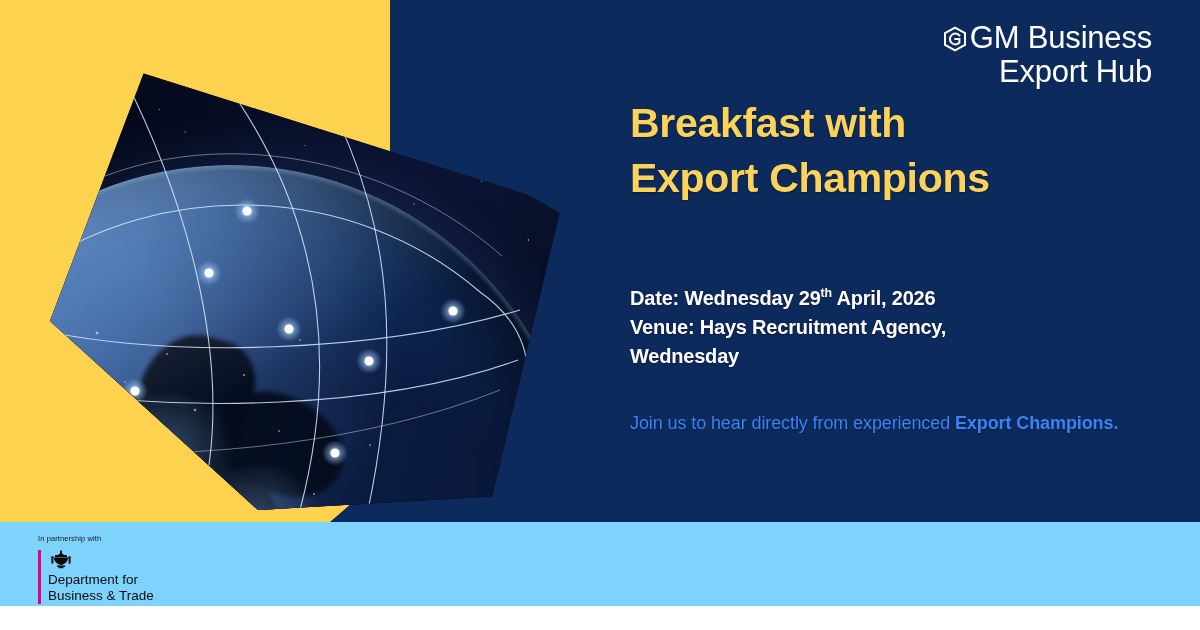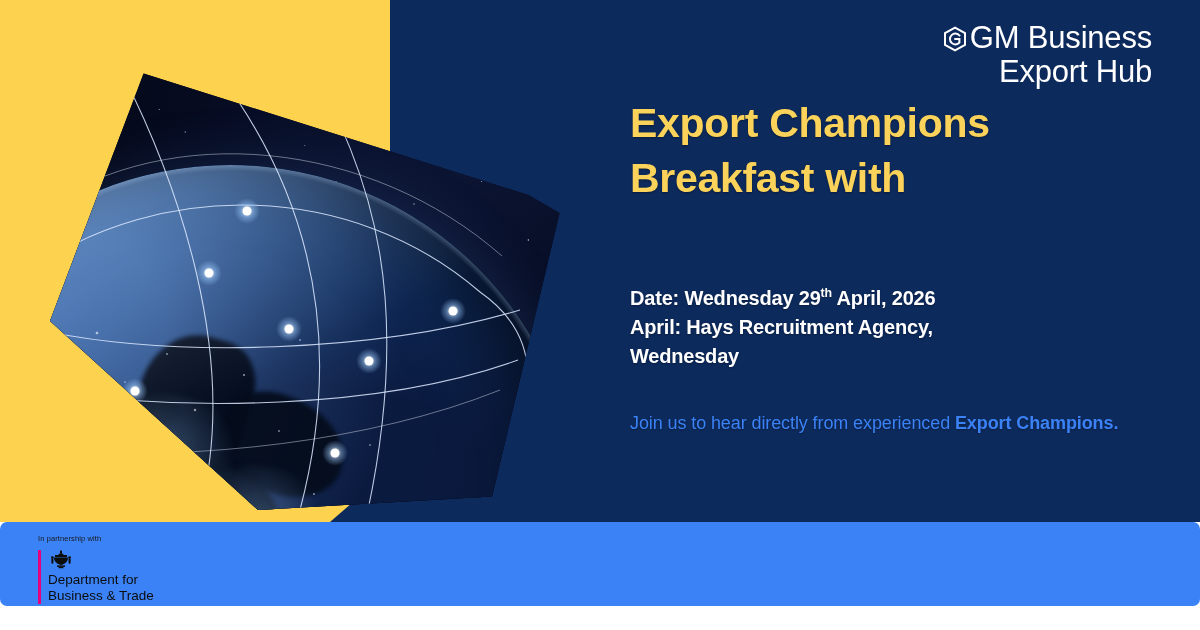--- a/index.html
+++ b/index.html
@@ -210,22 +210,21 @@
     font-size:18px; font-weight:400; line-height:1.52;
     letter-spacing:-.1px;
     text-shadow:0 1px 2px rgba(0,0,0,.3);
   }
   .tagline b { font-weight:bold; }
 
   
   .footer {
     position:absolute; left:0; top:522px;
     width:1200px; height:84px;
-    background:#3b82f6;
-    border-radius:7px;
+    background:#7dd3fc;
   }
 
   .dbt { position:absolute; left:38px; top:12px; }
   .dbt-partner {
     font-size:7.5px; color:#1a1a1a; letter-spacing:.1px; margin-bottom:7px;
   }
   .dbt-lockup { display:flex; align-items:stretch; }
   .dbt-bar { width:3px; background:#e6007e; margin-right:7px; }
   .dbt-body { display:flex; flex-direction:column; }
   .dbt-crest { width:26px; height:20px; margin-bottom:2px; }
@@ -290,27 +289,27 @@
         <path d="M13 1.6 L23 7 L23 19 L13 24.4 L3 19 L3 7 Z" fill="none" stroke="#ffffff" stroke-width="2"></path>
         <path d="M17.4 9.4 A5.4 5.4 0 1 0 17.4 16.6 L17.4 13 L13.3 13" fill="none" stroke="#ffffff" stroke-width="2" stroke-linecap="square"></path>
       </svg>
       <span class="brand-name">GM Business</span>
     </div>
     <span class="brand-name2">Export Hub</span>
   </div>
 
   <div class="copy">
     <div class="title">
+      <span class="l">Breakfast with</span>
       <span class="l">Export Champions</span>
-      <span class="l">Breakfast with</span>
     </div>
 
     <div class="details">
       <span class="l"><span>Date:</span><span>&nbsp;</span><span>Wednesday 29</span><sup>th</sup><span> April, 2026</span></span>
-      <span class="l">April: Hays Recruitment Agency,</span>
+      <span class="l">Venue: Hays Recruitment Agency,</span>
       <span class="l">Wednesday</span>
     </div>
 
     <div class="tagline"><span>Join us to hear directly from experienced </span><b>Export Champions.</b></div>
   </div>
 
   <div class="footer">
 
     <div class="dbt">
       <div class="dbt-partner">In partnership with</div>

